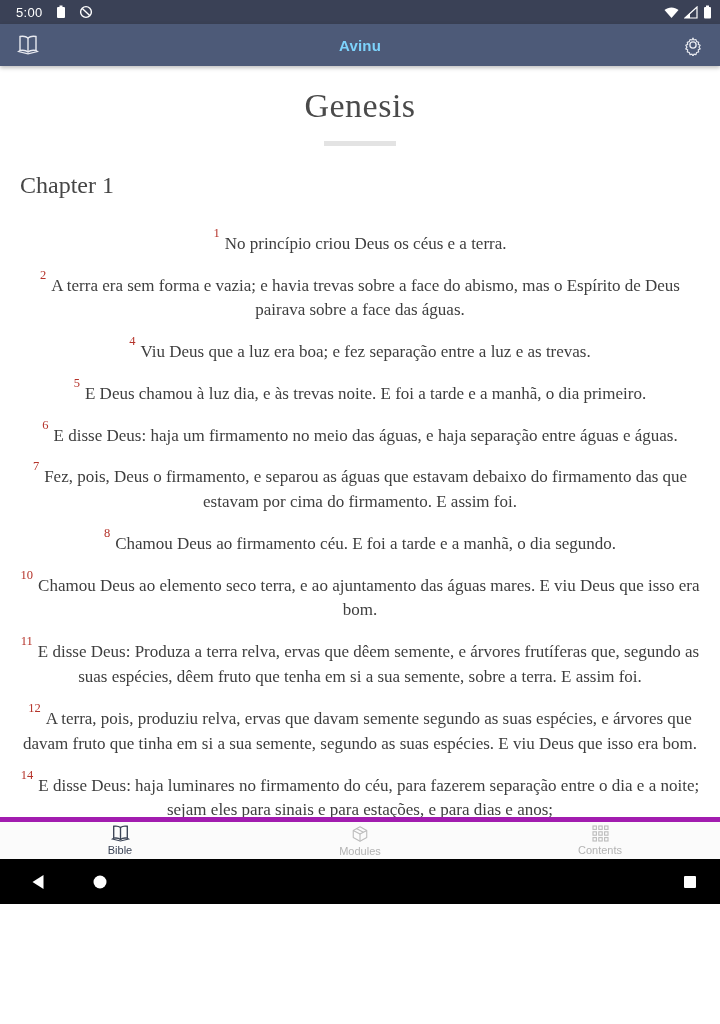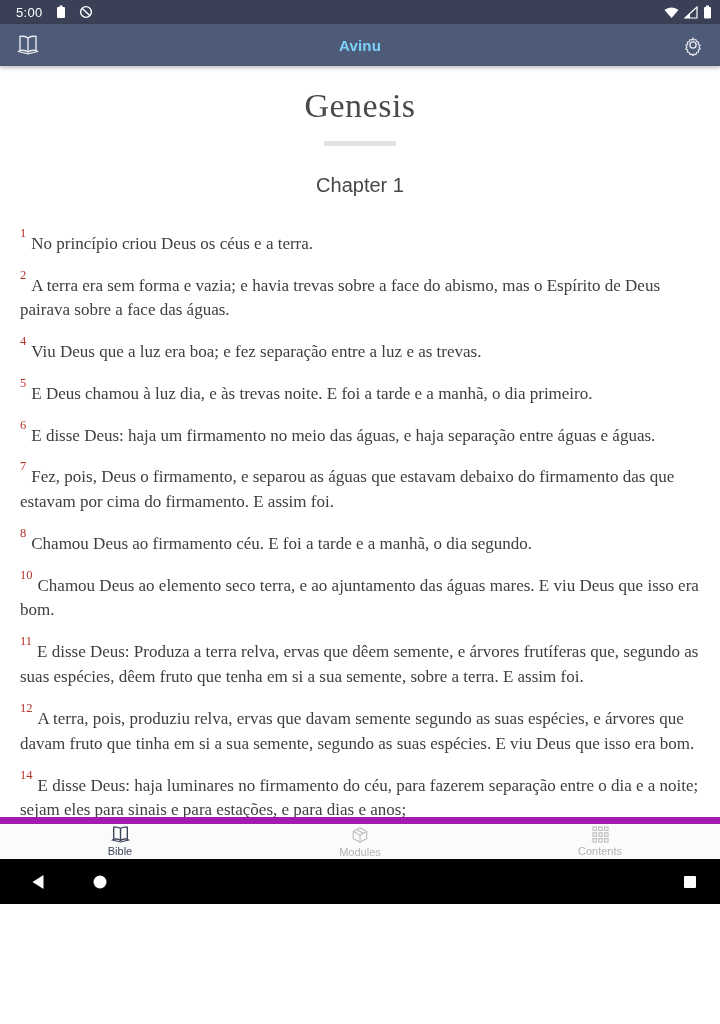--- a/index.html
+++ b/index.html
@@ -42,38 +42,38 @@
   }
   .book-title {
     font-family: "Liberation Serif", serif; font-weight: 400;
     font-size: 34px; line-height: 44px; text-align: center;
     color: #4a4a4a; margin-top: 18px; letter-spacing: 0.5px;
   }
   .title-divider {
     width: 72px; height: 5px; background: #e3e3e3; margin: 13px auto 0;
   }
   .chapter-title {
-    font-family: Liberation Sans, sans-serif; font-weight: 400;
-    font-size: 20px; line-height: 24px; text-align: center;
+    font-family: Liberation Serif, serif; font-weight: 400;
+    font-size: 24px; line-height: 24px; 
     color: #464646; margin-top: 27px;
   }
   .verse-list { margin-top: 29px; }
   .verse {
     font-family: "Liberation Serif", serif; font-size: 17px;
-    line-height: 25px; color: #3e3e3e; margin-top: 12px;
+    line-height: 25px; color: #3e3e3e; margin-top: 12px; text-align: center;
   }
   .verse-num {
     color: #b5332a; font-size: 12.5px; position: relative; top: -5px;
     margin-right: 5px;
   }
 
   
   .tab-bar {
     height: 42px; flex: 0 0 auto; background: #fbfbfb;
-    border-top: 7px solid #a21caf; display: flex; align-items: stretch;
+    border-top: 5px solid #a21caf; display: flex; align-items: stretch;
   }
   .tab {
     flex: 1 1 0; display: flex; flex-direction: column; align-items: center;
     justify-content: center; gap: 2px; cursor: pointer; background: none; border: none;
   }
   .tab-label { font-size: 11px; color: #b3b3b3; }
   .tab.active .tab-label { color: #3b4456; }
 
   
   .nav-bar {

